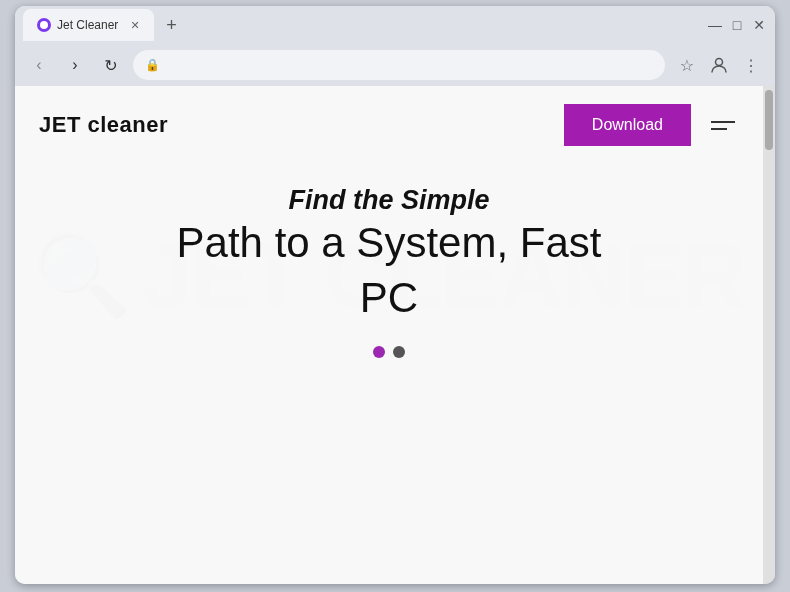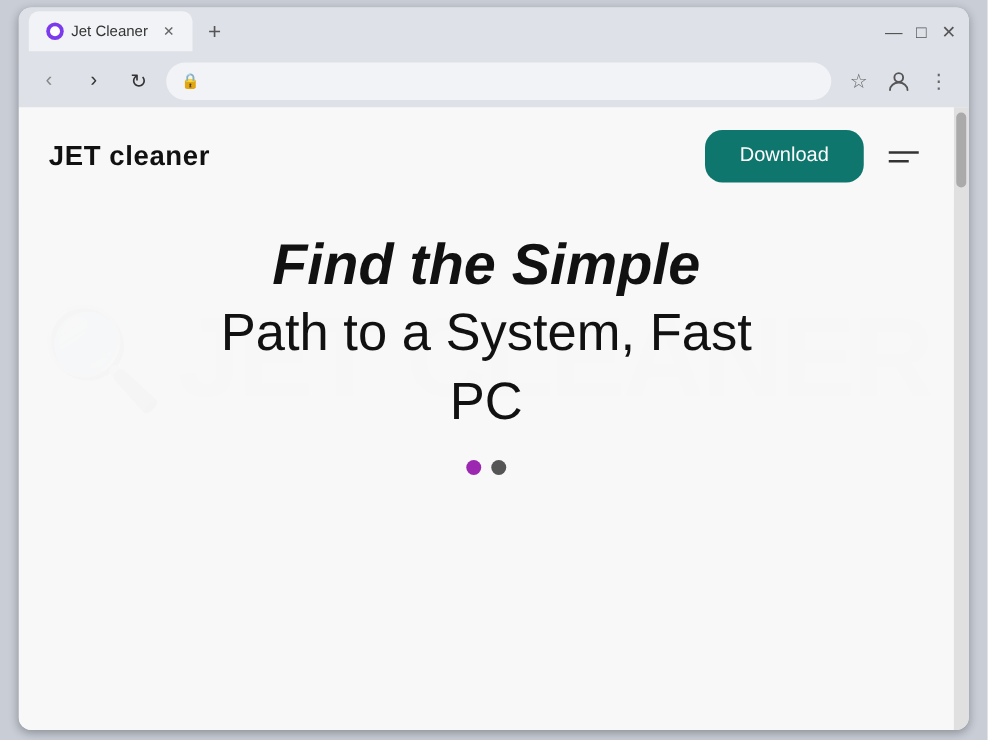--- a/index.html
+++ b/index.html
@@ -218,24 +218,24 @@
       letter-spacing: 0.5px;
     }
 
     .navbar-right {
       display: flex;
       align-items: center;
       gap: 16px;
     }
 
     .download-btn {
-      background: #0f766e;
+      background: #a21caf;
       color: white;
       border: none;
-      border-radius: 14px;
+      border-radius: 0;
       padding: 12px 28px;
       font-size: 16px;
       font-weight: 500;
       cursor: pointer;
     }
 
     .hamburger-btn {
       display: flex;
       flex-direction: column;
       gap: 5px;
@@ -277,21 +277,21 @@
       gap: 10px;
     }
 
     .hero-title {
       position: relative;
       z-index: 1;
       margin-bottom: 8px;
     }
 
     .hero-title .bold-line {
-      font-size: 46px;
+      font-size: 27px;
       font-weight: 900;
       color: #111;
       line-height: 1.2;
       font-style: italic;
     }
 
     .hero-title .normal-line {
       font-size: 42px;
       font-weight: 400;
       color: #111;

